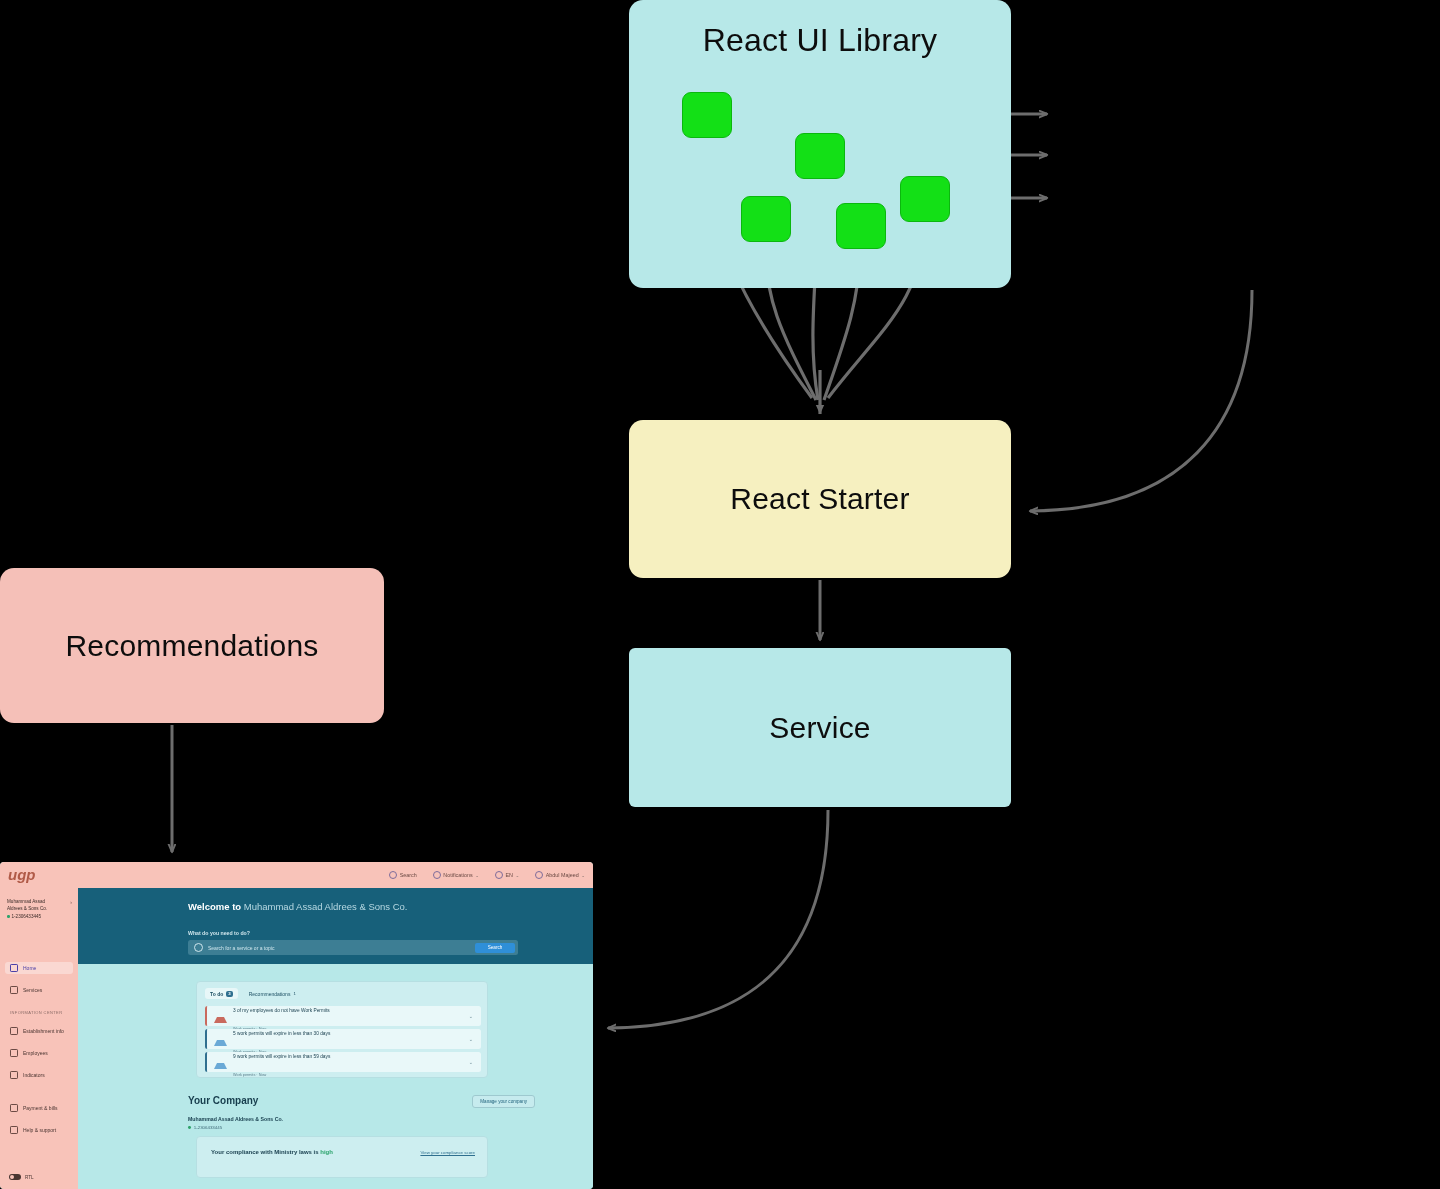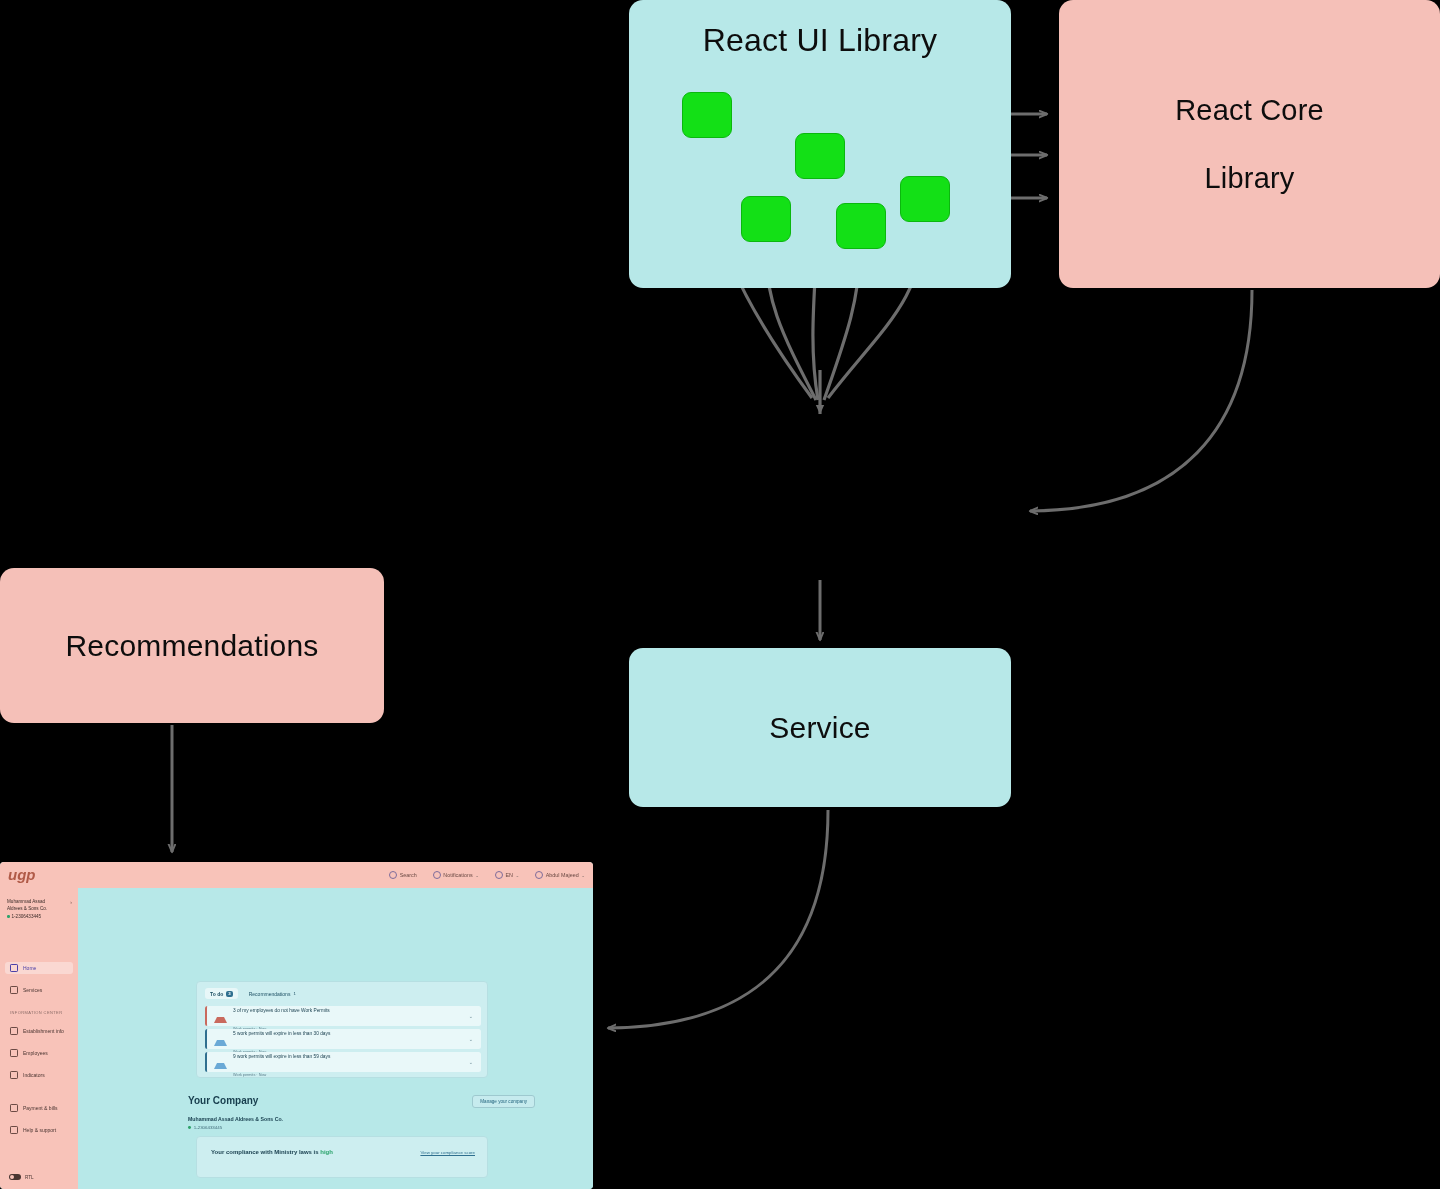--- a/index.html
+++ b/index.html
@@ -20,21 +20,21 @@
   #n-uilib{left:629px;top:0px;width:382px;height:288px;background:#b7e8e8;
            align-items:flex-start;}
   #n-uilib .title{margin-top:22px;font-size:32px;}
 
   #n-core{left:1059px;top:0px;width:381px;height:288px;background:#f5c0b8;}
   #n-core span{font-size:29px;}
 
   #n-starter{left:629px;top:420px;width:382px;height:158px;background:#f6f0c0;}
   #n-starter span{font-size:30px;}
 
-  #n-service{left:629px;top:648px;width:382px;height:159px;background:#b7e8e8;}
+  #n-service{left:629px;top:648px;width:382px;height:159px;background:#b7e8e8;border-radius:6px;}
   #n-service span{font-size:30px;}
 
   #n-micro{left:0px;top:568px;width:384px;height:155px;background:#f5c0b8;}
   #n-micro span{font-size:30px;}
 
   
   .chip{position:absolute;width:48px;height:44px;background:#13e016;border-radius:9px;
         border:1px solid #0bb70e;}
 
   
@@ -161,24 +161,24 @@
   <div class="node" id="n-uilib">
     <span class="title">React UI Library</span>
   </div>
 
   <div class="chip" style="left:682px;top:92px;"></div>
   <div class="chip" style="left:795px;top:133px;"></div>
   <div class="chip" style="left:741px;top:196px;"></div>
   <div class="chip" style="left:836px;top:203px;"></div>
   <div class="chip" style="left:900px;top:176px;"></div>
 
-  <div class="node" id="n-core">
-    <span><span>React Core</span><br><span>Library</span></span>
-  </div>
-
+
+  <div class="node" id="n-starter">
+    <span>React Starter</span>
+  </div>
 
   <div class="node" id="n-service">
     <span>Service</span>
   </div>
 
   <div class="node" id="n-micro">
     <span>Recommendations</span>
   </div>
 
   <div id="mock">
@@ -248,20 +248,29 @@
         <span class="side-ico"></span>
         <span>Help &amp; support</span>
       </div>
 
       <div id="side-rtl">
         <span class="toggle"></span>
         <span>RTL</span>
       </div>
     </div>
 
+    <div id="mock-hero">
+      <div id="hero-welcome"><b>Welcome to </b><span class="light">Muhammad Assad Aldrees &amp; Sons Co.</span></div>
+      <div id="hero-q">What do you need to do?</div>
+      <div id="hero-search">
+        <span class="sico"></span>
+        <span class="ph">Search for a service or a topic</span>
+        <span class="btn">Search</span>
+      </div>
+    </div>
 
     <div id="mock-body">
 
       <div id="todo-card">
         <div id="todo-tabs">
           <div class="todo-tab active">
             <span>To do</span>
             <span class="cnt">3</span>
           </div>
           <div class="todo-tab">

